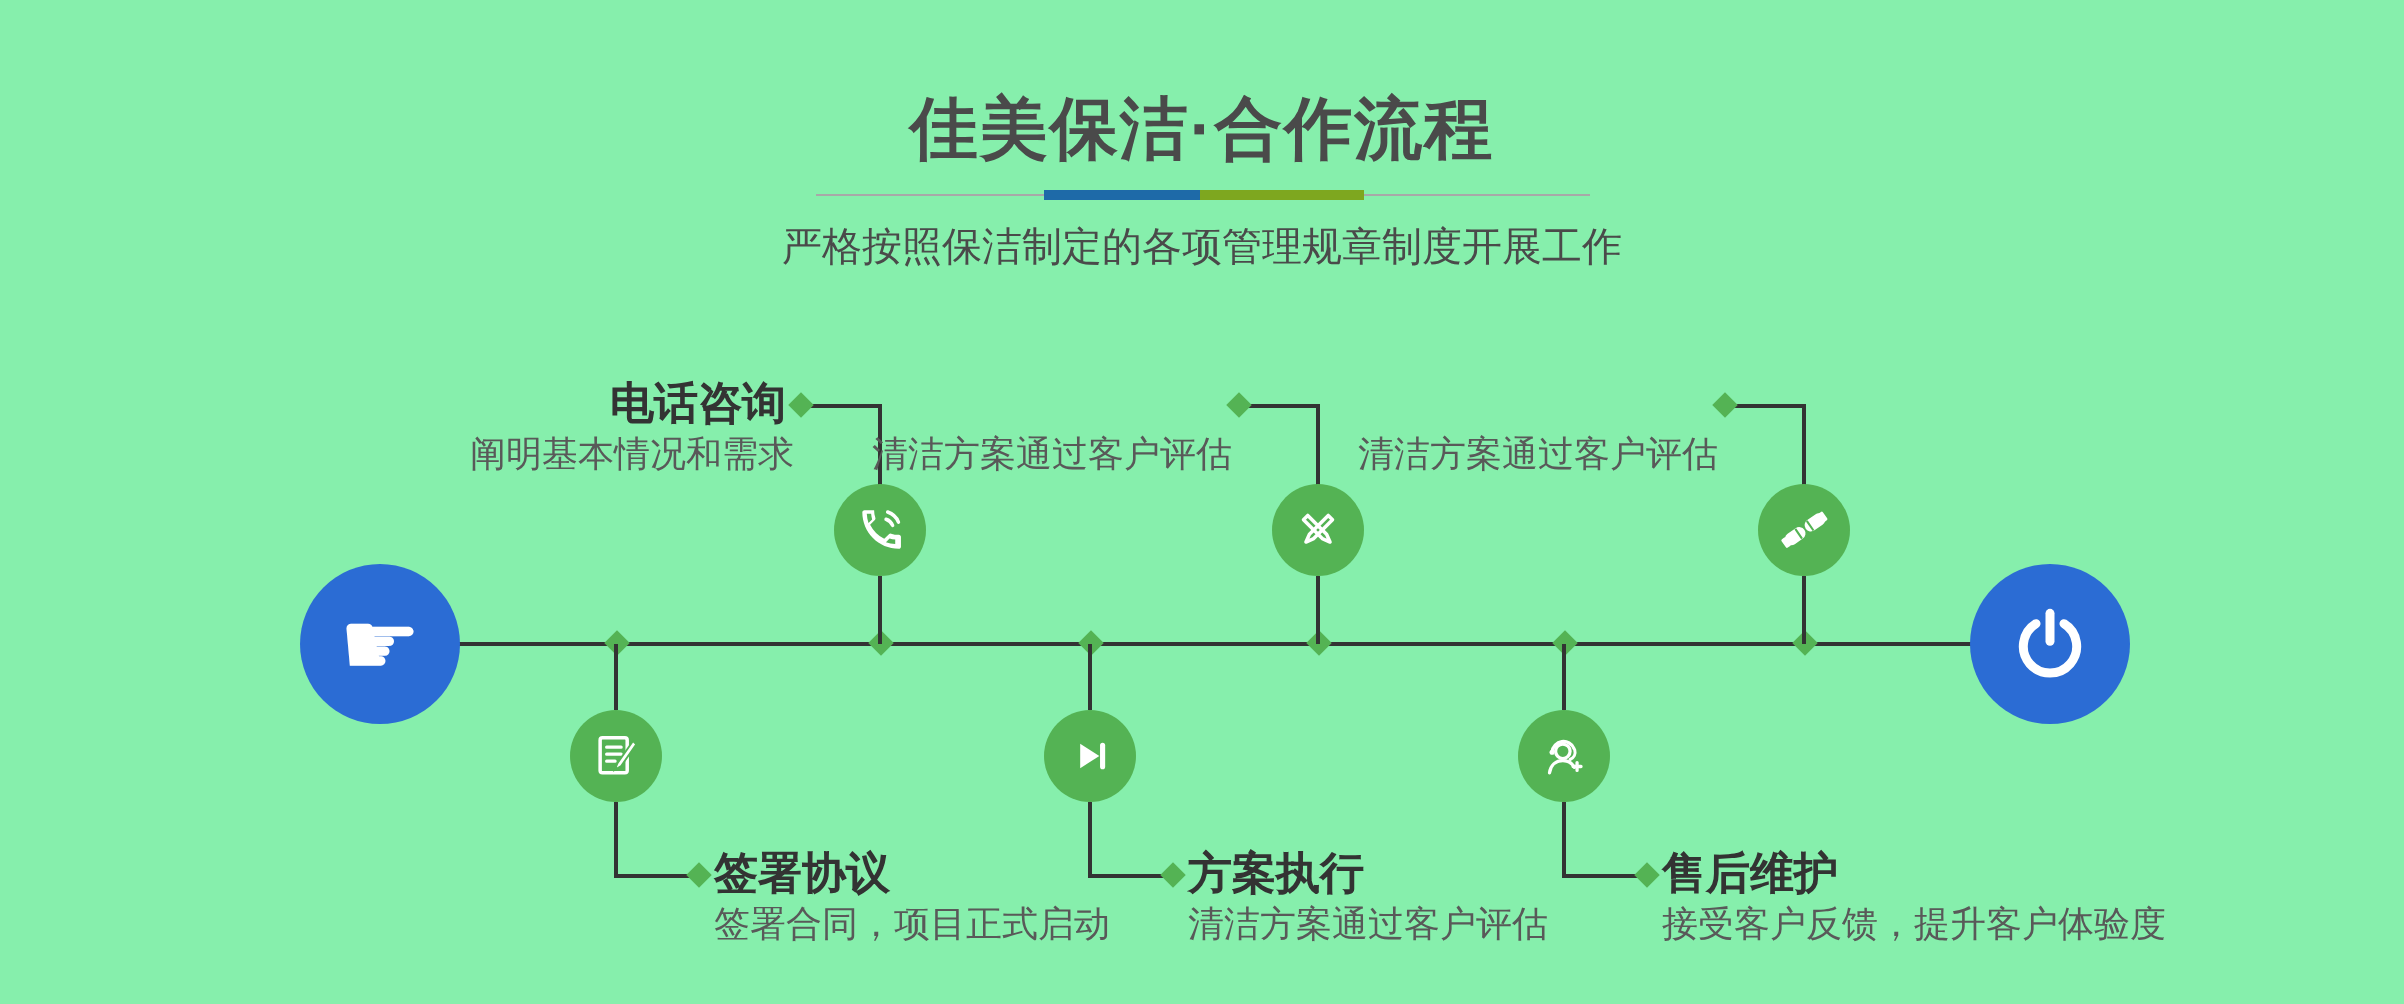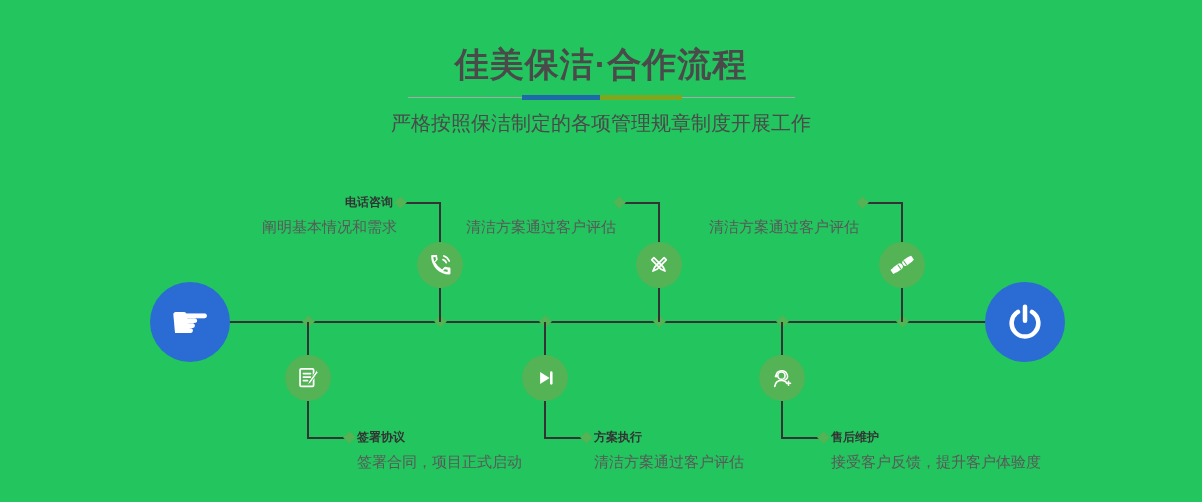--- a/index.html
+++ b/index.html
@@ -4,21 +4,21 @@
 <style>
   :root{
     --green:#54b354;
     --blue:#2b6cd4;
     --line:#333333;
     --divider-blue:#1e6aa8;
     --divider-green:#7ea71f;
   }
   *{box-sizing:border-box;margin:0;padding:0;}
   body{background:#fff;font-family:"Liberation Sans","DejaVu Sans",sans-serif;}
-  .canvas{position:relative;width:1202px;height:502px;background:#22c55e;overflow:hidden;padding-left:33px;}
+  .canvas{position:relative;width:1202px;height:502px;background:#86efac;overflow:hidden;padding-left:33px;}
 
   
   .title{position:absolute;left:0;top:42px;width:100%;text-align:center;
          font-size:34px;font-weight:bold;color:#4a4a4a;letter-spacing:1px;}
   .divider{position:absolute;left:408px;top:97px;width:387px;height:1px;background:#a8a8a8;}
   .divider-thick{position:absolute;left:114px;top:-2px;height:5px;display:flex;}
   .divider-thick .seg-blue{width:78px;height:5px;background:var(--divider-blue);}
   .divider-thick .seg-green{width:82px;height:5px;background:var(--divider-green);}
   .subtitle{position:absolute;left:0;top:110px;width:100%;text-align:center;
             font-size:20px;color:#4a4a4a;}
@@ -30,22 +30,22 @@
 
   
   .bigcircle{position:absolute;width:80px;height:80px;border-radius:50%;background:var(--blue);
              display:flex;align-items:center;justify-content:center;color:#fff;}
   .bigcircle .hand{font-size:46px;line-height:1;font-family:"DejaVu Sans",sans-serif;}
   .gcircle{position:absolute;width:46px;height:46px;border-radius:50%;background:var(--green);
            display:flex;align-items:center;justify-content:center;}
   .gcircle svg{display:block;}
 
   
-  .step-title{position:absolute;font-size:12px;font-weight:bold;color:#333;line-height:24px;white-space:nowrap;}
-  .step-desc{position:absolute;font-size:15px;color:#595959;line-height:22px;white-space:nowrap;}
+  .step-title{position:absolute;font-size:22px;font-weight:bold;color:#333;line-height:24px;white-space:nowrap;}
+  .step-desc{position:absolute;font-size:18px;color:#595959;line-height:22px;white-space:nowrap;}
   .ra{text-align:right;width:300px;}
 </style>
 </head>
 <body>
 
 <div class="canvas">
 
   <div class="title">佳美保洁·合作流程</div>
   <div class="divider">
     <div class="divider-thick">

